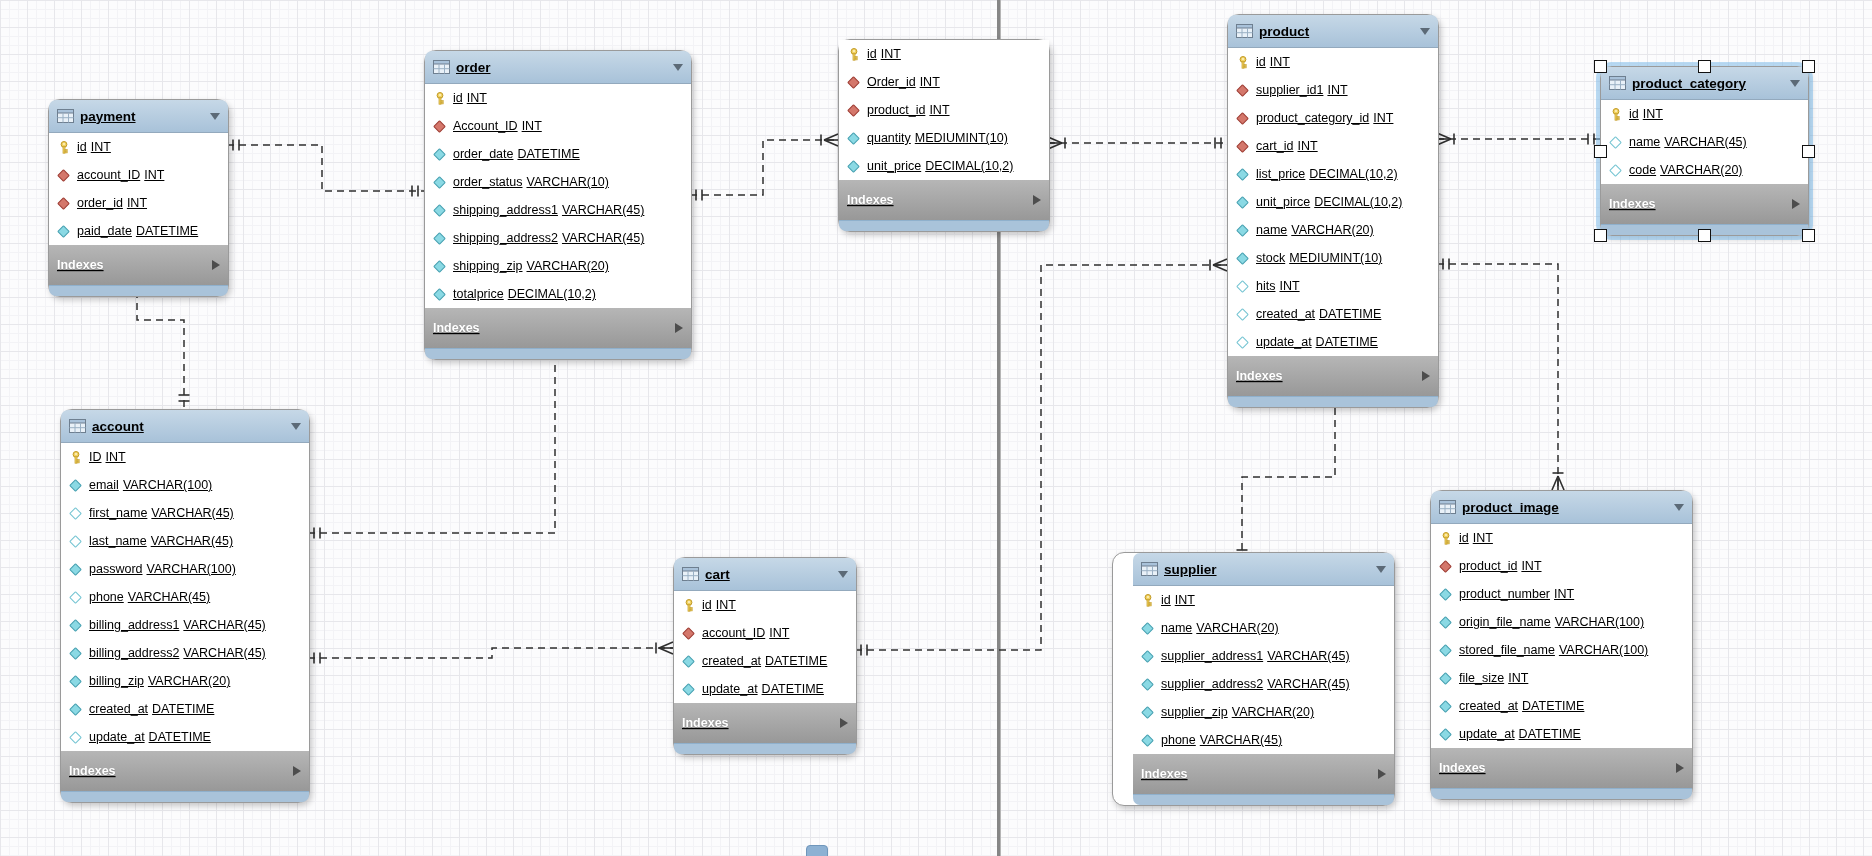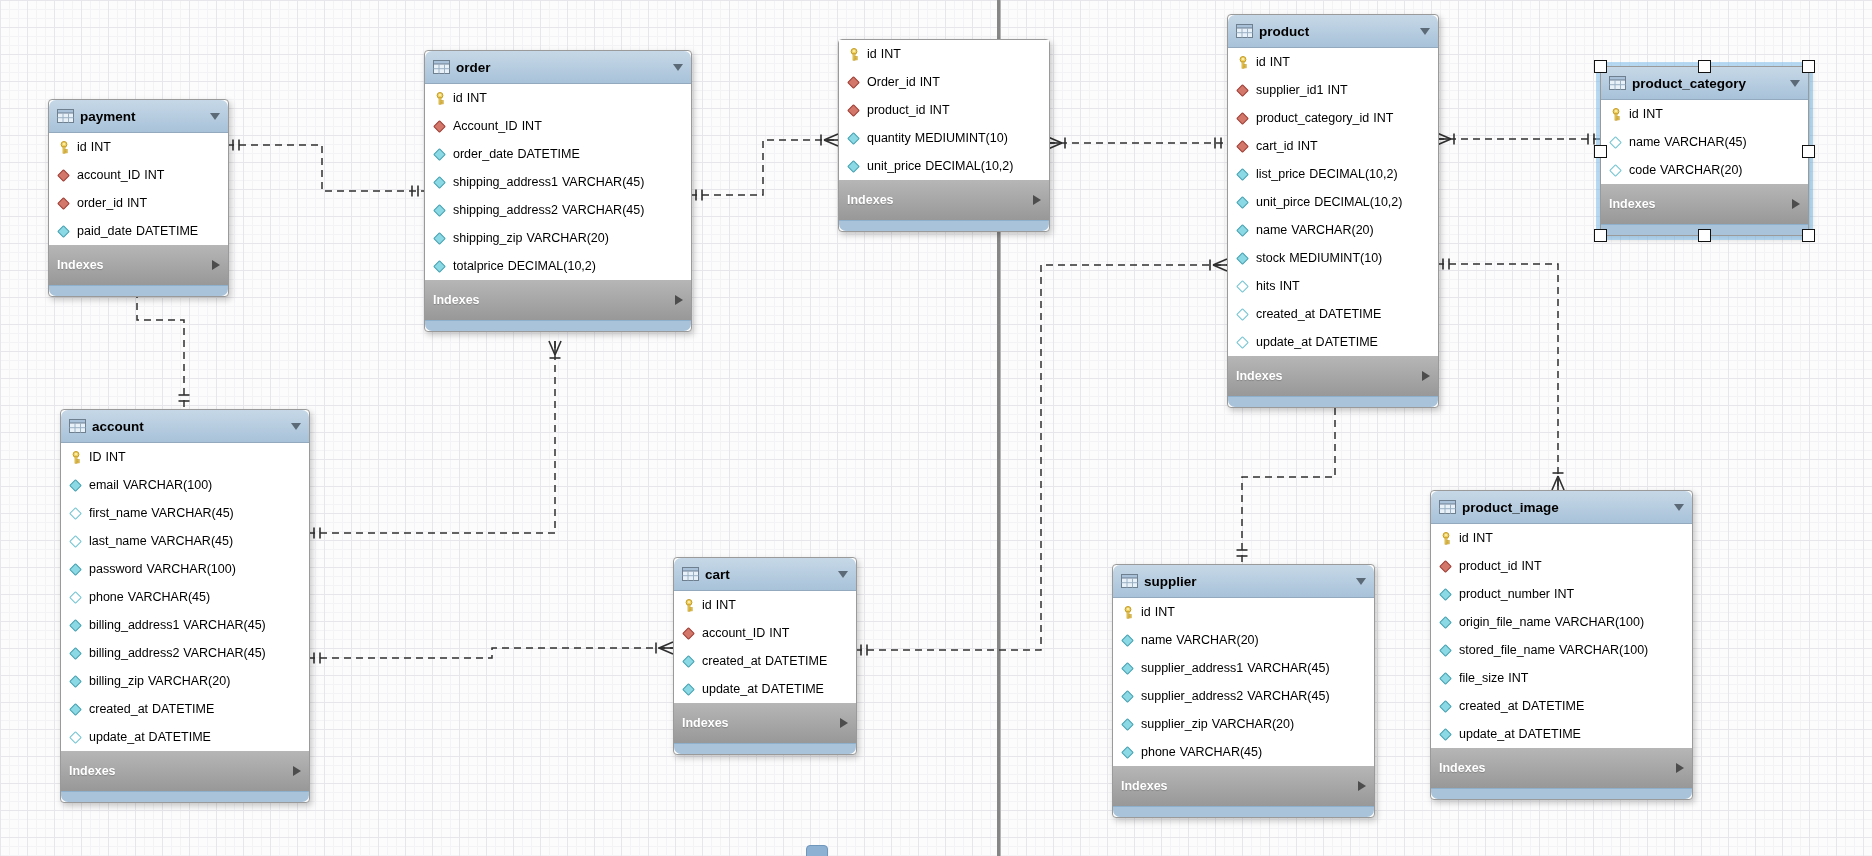--- a/index.html
+++ b/index.html
@@ -9,22 +9,22 @@
     background-color:#fcfcfd;
     background-image:
       linear-gradient(to right,#e7e7eb 1px,transparent 1px),
       linear-gradient(to bottom,#e7e7eb 1px,transparent 1px),
       linear-gradient(to right,#f3f3f6 1px,transparent 1px),
       linear-gradient(to bottom,#f3f3f6 1px,transparent 1px);
     background-size:27px 27px,27px 27px,9px 9px,9px 9px;
   }
   #divider{position:absolute;top:0;width:3px;height:856px;background:#868686;border-right:1px solid #b5b5b5;z-index:1;}
   #wires{position:absolute;left:0;top:0;z-index:2;}
-  .table{position:absolute;z-index:3;background:#fff;border:1px solid #9a9a9a;border-radius:4px;
-         box-shadow:2px 3px 6px rgba(0,0,0,.22);}
+  .table{position:absolute;z-index:3;background:#fff;border:1px solid #9a9a9a;border-radius:12px;
+         box-shadow:2px 3px 6px rgba(0,0,0,.22);text-decoration:underline;}
   .table.selected{box-shadow:0 0 0 4px rgba(130,190,235,.55),2px 3px 6px rgba(0,0,0,.2);}
   .t-header{height:33px;display:flex;align-items:center;gap:6px;padding:0 8px;box-sizing:border-box;
             background:linear-gradient(#c6d8e7,#a8c2d9);border-bottom:1px solid #93a9bd;border-radius:7px 7px 0 0;}
   .t-title{font-size:13.5px;font-weight:bold;color:#000;white-space:nowrap;flex:1;}
   .t-arrow{width:0;height:0;border-left:5.5px solid transparent;border-right:5.5px solid transparent;border-top:7px solid #5c6a77;}
   .t-row{height:28px;display:flex;align-items:center;padding-left:7px;box-sizing:border-box;background:#fff;white-space:nowrap;}
   .t-row .icon-box{width:15px;display:flex;justify-content:center;margin-right:6px;flex:none;}
   .t-row .c-name{font-size:12.5px;color:#000;margin-right:4px;}
   .t-row .c-type{font-size:12.5px;color:#000;}
   .t-indexes{height:40px;display:flex;align-items:center;padding:0 8px;box-sizing:border-box;
@@ -223,20 +223,27 @@
         <span class="icon-box">
           <span class="diamond attr"></span>
         </span>
         <span class="c-name">order_date</span>
         <span class="c-type">DATETIME</span>
       </div>
       <div class="t-row">
         <span class="icon-box">
           <span class="diamond attr"></span>
         </span>
+        <span class="c-name">order_status</span>
+        <span class="c-type">VARCHAR(10)</span>
+      </div>
+      <div class="t-row">
+        <span class="icon-box">
+          <span class="diamond attr"></span>
+        </span>
         <span class="c-name">shipping_address1</span>
         <span class="c-type">VARCHAR(45)</span>
       </div>
       <div class="t-row">
         <span class="icon-box">
           <span class="diamond attr"></span>
         </span>
         <span class="c-name">shipping_address2</span>
         <span class="c-type">VARCHAR(45)</span>
       </div>
@@ -608,21 +615,21 @@
         </span>
         <span class="c-name">update_at</span>
         <span class="c-type">DATETIME</span>
       </div>
       <div class="t-indexes">
         <span class="idx-label">Indexes</span>
         <span class="idx-arrow"></span>
       </div>
       <div class="t-footer"></div>
     </div>
-    <div class="table" style="left: 1112px; top: 564px; width: 261px;">
+    <div class="table" style="left: 1112px; top: 552px; width: 261px; padding-left: 20px;">
       <div class="t-header">
         <svg width="17" height="14">
           <rect x="0.5" y="0.5" width="16" height="13" fill="#e9f1f8" stroke="#6e7f90"></rect>
           <rect x="0.5" y="0.5" width="16" height="3.5" fill="#a9c2da" stroke="#6e7f90"></rect>
           <line x1="6" y1="4" x2="6" y2="13.5" stroke="#9ab0c4"></line>
           <line x1="11.5" y1="4" x2="11.5" y2="13.5" stroke="#9ab0c4"></line>
           <line x1="0.5" y1="8.7" x2="16.5" y2="8.7" stroke="#9ab0c4"></line>
         </svg>
         <span class="t-title">supplier</span>
         <span class="t-arrow"></span>

